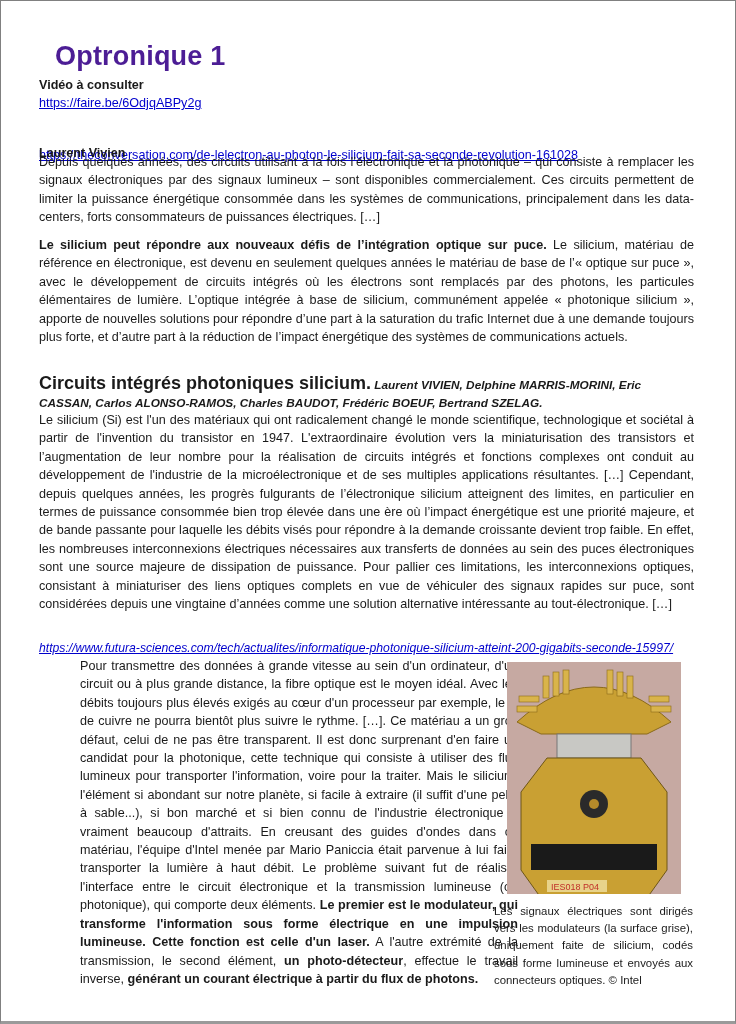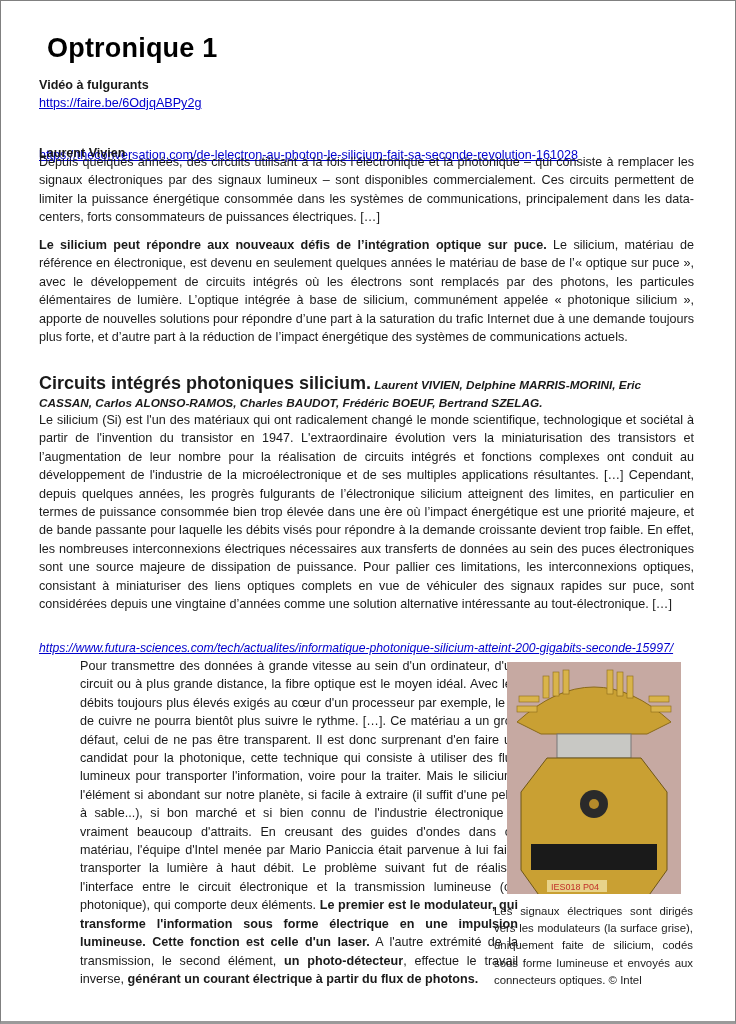--- a/index.html
+++ b/index.html
@@ -1,19 +1,19 @@
 <!DOCTYPE html>
 <html><head>
 <meta charset="utf-8">
 <style>
   html, body { margin:0; padding:0; background:#ffffff; }
   body { width:736px; height:1024px; overflow:hidden; position:relative; }
   .frame { position:absolute; left:0; top:0; width:734px; height:1020px; border:1px solid #808080; border-bottom:3px solid #9a9a9a; box-sizing:content-box; background:#fff; }
   .page { position:absolute; left:39px; top:0; width:655px; font-family:"Liberation Sans", sans-serif; color:#1a1a1a; font-size:12.6px; line-height:18.4px; }
-  h1 { position:absolute; left:0; top:24px; margin:8px; font-size:27px; font-weight:bold; color:#000000; letter-spacing:0.2px; line-height:32px; font-family:"Liberation Sans", sans-serif; }
+  h1 { position:absolute; left:0; top:24px; margin:16px; font-size:27px; font-weight:bold; color:#4c1d95; letter-spacing:0.2px; line-height:32px; font-family:"Liberation Sans", sans-serif; }
   a { color:#0000cc; text-decoration:underline; }
   .b { font-weight:bold; }
   .blk { position:absolute; left:0; width:655px; }
   .just { text-align:justify; }
   .video-label { top:76px; font-weight:bold; }
   .video-link { top:94px; }
   .conv-link { top:126px;margin-top:20px; }
   .conv-author { top:144px; font-weight:bold; }
   .conv-p1 { top:153px; }
   .conv-p2 { top:236px; }
@@ -27,21 +27,21 @@
   .caption { position:absolute; left:455px; top:903px; width:199px; font-size:11.4px; line-height:17.2px; text-align:justify; }
 </style>
 </head>
 <body>
 
 <div class="frame"></div>
 
 <div class="page">
   <h1>Optronique 1</h1>
 
-  <div class="blk video-label">Vidéo à fulgurants</div>
+  <div class="blk video-label">Vidéo à consulter</div>
   <div class="blk video-link"><a href="#">https://faire.be/6OdjqABPy2g</a></div>
 
   <div class="blk conv-link"><a href="#">https://theconversation.com/de-lelectron-au-photon-le-silicium-fait-sa-seconde-revolution-161028</a></div>
   <div class="blk conv-author">Laurent Vivien</div>
   <div class="blk conv-p1 just">Depuis quelques années, des circuits utilisant à la fois l’électronique et la photonique – qui consiste à remplacer les signaux électroniques par des signaux lumineux – sont disponibles commercialement. Ces circuits permettent de limiter la puissance énergétique consommée dans les systèmes de communications, principalement dans les data-centers, forts consommateurs de puissances électriques. […]</div>
   <div class="blk conv-p2 just"><span class="b">Le silicium peut répondre aux nouveaux défis de l’intégration optique sur puce.</span><span> Le silicium, matériau de référence en électronique, est devenu en seulement quelques années le matériau de base de l’« optique sur puce », avec le développement de circuits intégrés où les électrons sont remplacés par des photons, les particules élémentaires de lumière. L’optique intégrée à base de silicium, communément appelée « photonique silicium », apporte de nouvelles solutions pour répondre d’une part à la saturation du trafic Internet due à une demande toujours plus forte, et d’autre part à la réduction de l’impact énergétique des systèmes de communications actuels.</span></div>
 
   <div class="blk sec2-title"><span class="t">Circuits intégrés photoniques silicium.</span><span class="au"> Laurent VIVIEN, Delphine MARRIS-MORINI, Eric CASSAN, Carlos ALONSO-RAMOS, Charles BAUDOT, Frédéric BOEUF, Bertrand SZELAG.</span></div>
   <div class="blk sec2-body just">Le silicium (Si) est l'un des matériaux qui ont radicalement changé le monde scientifique, technologique et sociétal à partir de l'invention du transistor en 1947. L'extraordinaire évolution vers la miniaturisation des transistors et l’augmentation de leur nombre pour la réalisation de circuits intégrés et fonctions complexes ont conduit au développement de l'industrie de la microélectronique et de ses multiples applications résultantes. […] Cependant, depuis quelques années, les progrès fulgurants de l’électronique silicium atteignent des limites, en particulier en termes de puissance consommée bien trop élevée dans une ère où l’impact énergétique est une priorité majeure, et de bande passante pour laquelle les débits visés pour répondre à la demande croissante devient trop faible. En effet, les nombreuses interconnexions électriques nécessaires aux transferts de données au sein des puces électroniques sont une source majeure de dissipation de puissance. Pour pallier ces limitations, les interconnexions optiques, consistant à miniaturiser des liens optiques complets en vue de véhiculer des signaux rapides sur puce, sont considérées depuis une vingtaine d’années comme une solution alternative intéressante au tout-électronique. […]</div>
 

